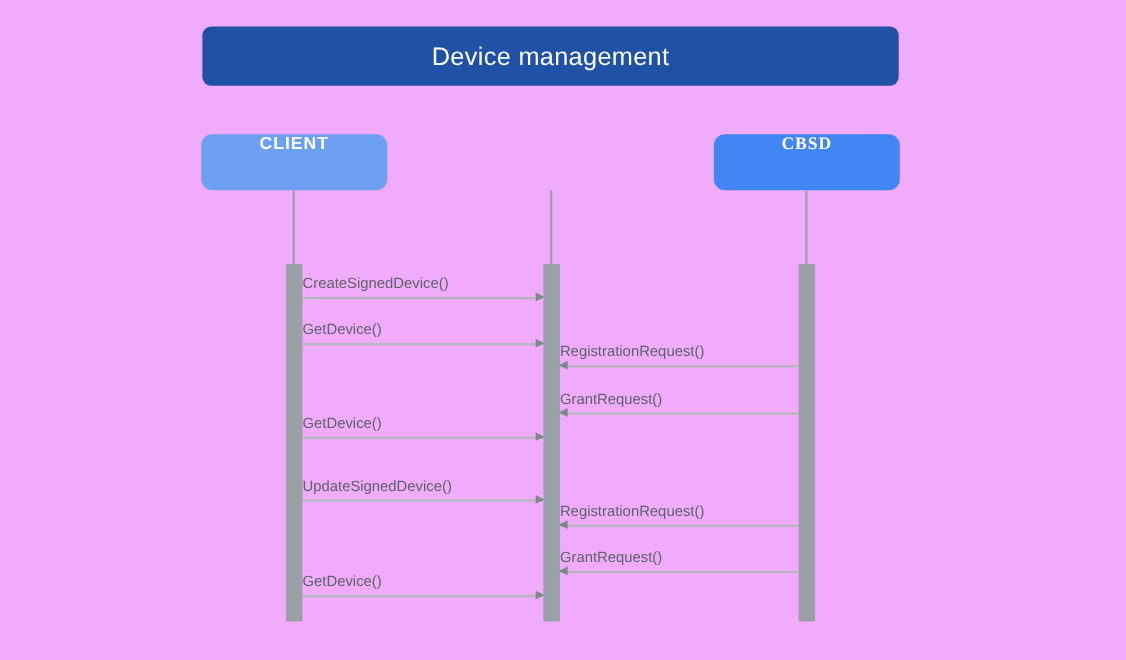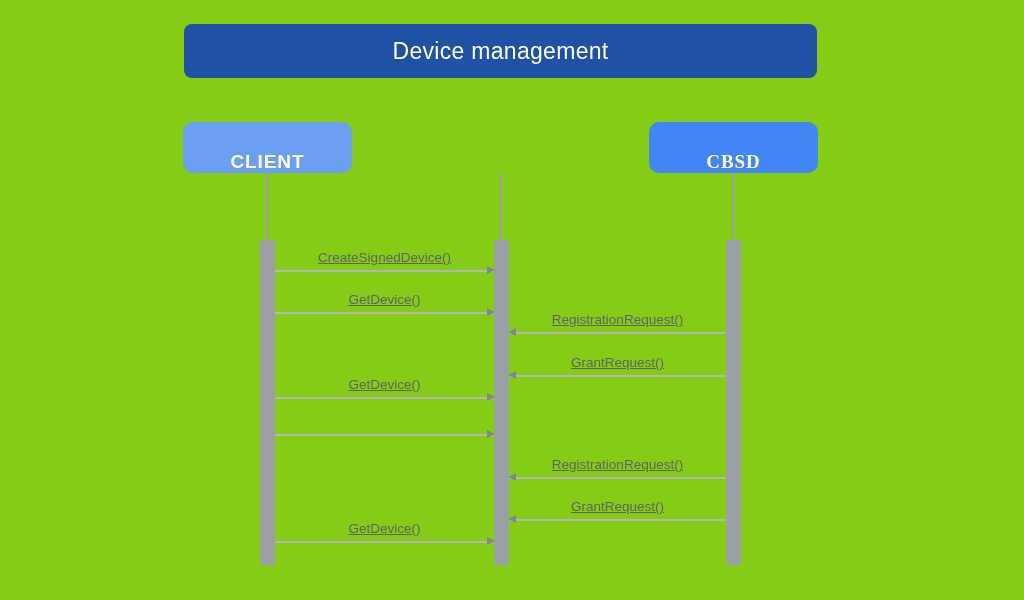--- a/index.html
+++ b/index.html
@@ -1,52 +1,52 @@
 <!DOCTYPE html>
 <html style="--title-bg: #1F51A5; --client-bg: #6C9FF2; --sas-bg: #1A58B8; --cbsd-bg: #4285F4; --actor-text: #FFFFFF; --lifeline: #9AA0A6; --activation: #9AA0A6; --message-text: #5F6368; --arrow-line: #B3B7BC; --arrow-head: #80868B;"><head>
 <meta charset="utf-8">
 <style>
   * { margin:0; padding:0; box-sizing:border-box; }
   html,body { background:#ffffff; }
   body {
     width:1024px; height:600px; overflow:hidden;
     font-family:"Liberation Sans", sans-serif;
   }
-  .stage { position:relative; width:1024px; height:600px; background:#84cc16; }
+  .stage { position:relative; width:1024px; height:600px; background:#f0abfc; }
 
   .title-bar {
     position:absolute; left:184px; top:24px; width:633px; height:54px;
     background:var(--title-bg); border-radius:8px;
     display:flex; align-items:center; justify-content:center;
     color:var(--actor-text); font-size:23px; letter-spacing:.3px;
   }
 
   .actor {
     position:absolute; top:122px; width:169px; height:51px; border-radius:10px;
-    display:flex; align-items:flex-end; justify-content:center;
-    color:var(--actor-text); font-size:19px; font-weight:bold; letter-spacing:.9px;
+    display:flex; align-items:flex-start; justify-content:center;
+    color:var(--actor-text); font-size:16px; font-weight:bold; letter-spacing:.9px;
   }
   #actor-client { left:183px; background:var(--client-bg); }
   #actor-sas    { left:417px; background:var(--sas-bg); }
   #actor-cbsd   { left:649px; background:var(--cbsd-bg);font-family:Liberation Serif, serif; }
 
   .stem { position:absolute; top:173px; width:2px; height:67px; background:var(--lifeline); }
   #stem-client { left:266px; }
   #stem-sas    { left:500px; }
   #stem-cbsd   { left:732px; }
 
   .bar { position:absolute; top:240px; width:15px; height:325px; background:var(--activation); }
   #bar-client { left:260px; }
   #bar-sas    { left:494px; }
   #bar-cbsd   { left:726px; }
 
   .msg { position:absolute; }
   .msg-label {
-    text-align:center; font-size:13.5px; color:var(--message-text);
-    line-height:16px; margin-bottom:4px; white-space:nowrap;text-decoration:underline;
+    text-align:left; font-size:13.5px; color:var(--message-text);
+    line-height:16px; margin-bottom:4px; white-space:nowrap;
   }
   .msg-line { position:relative; height:1.5px; background:var(--arrow-line); }
   .head {
     position:absolute; top:-4px; width:0; height:0; display:block;
     border-top:4.5px solid transparent; border-bottom:4.5px solid transparent;
   }
   .dir-right .head { right:-1px; border-left:8px solid var(--arrow-head); }
   .dir-left  .head { left:-1px;  border-right:8px solid var(--arrow-head); }
 </style>
 </head>
@@ -98,20 +98,21 @@
           <i class="head"></i>
         </div>
       </div>
       <div class="msg dir-right" style="left: 275px; width: 219px; top: 377px;">
         <div class="msg-label">GetDevice()</div>
         <div class="msg-line">
           <i class="head"></i>
         </div>
       </div>
       <div class="msg dir-right" style="left: 275px; width: 219px; top: 434px;">
+        <div class="msg-label">UpdateSignedDevice()</div>
         <div class="msg-line">
           <i class="head"></i>
         </div>
       </div>
       <div class="msg dir-left" style="left: 509px; width: 217px; top: 457px;">
         <div class="msg-label">RegistrationRequest()</div>
         <div class="msg-line">
           <i class="head"></i>
         </div>
       </div>

